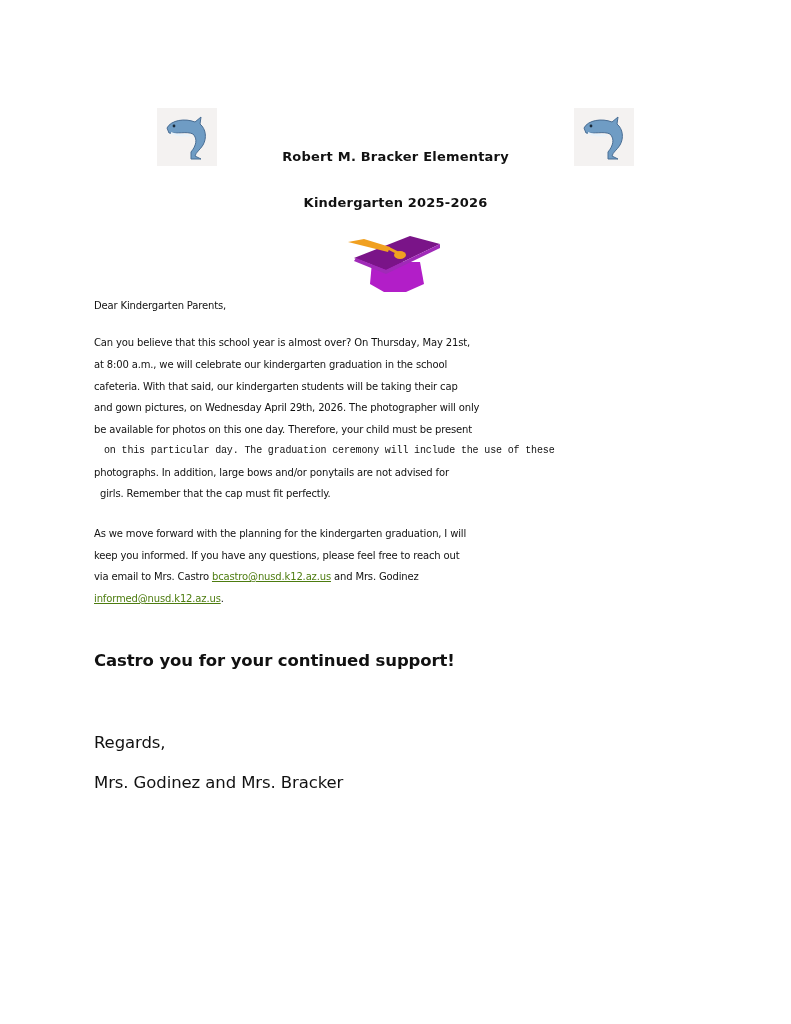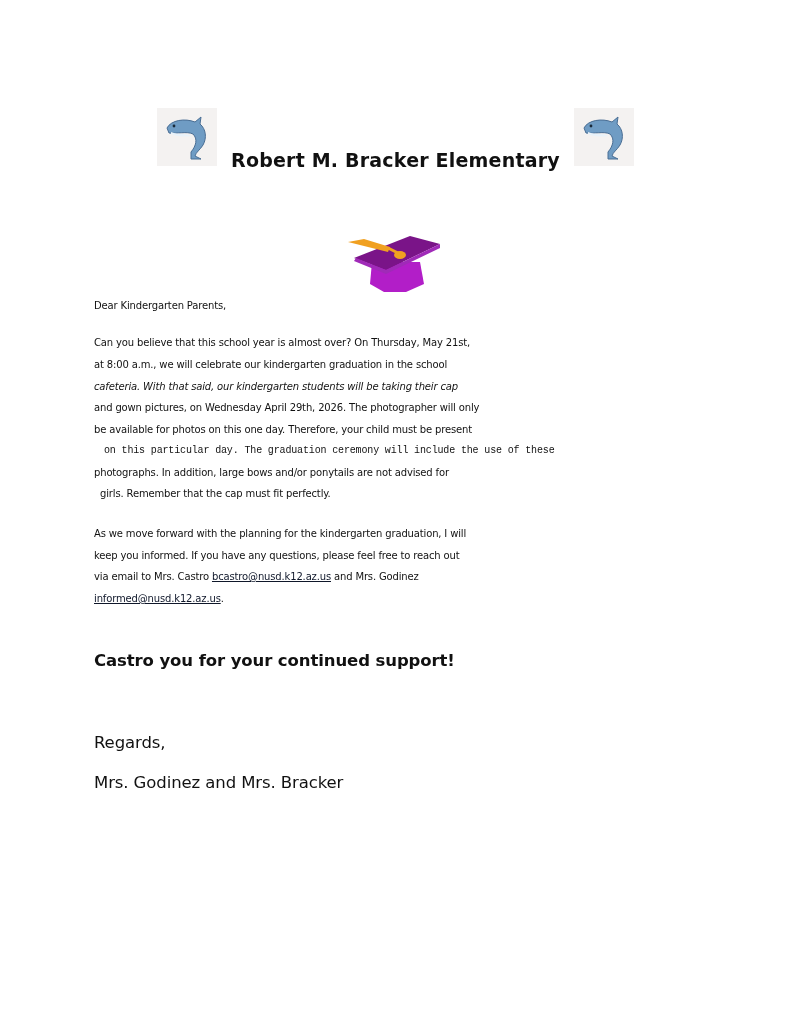--- a/index.html
+++ b/index.html
@@ -1,23 +1,23 @@
 <!DOCTYPE html>
 <html><head>
   <meta charset="utf-8">
   <style>
     html, body { margin: 0; padding: 0; background: #ffffff; }
     body { width: 791px; height: 1024px; position: relative; overflow: hidden; }
     .page { position: absolute; left: 0; top: 0; width: 791px; height: 1024px; background: #ffffff; }
     .txt { position: absolute; font-family: "DejaVu Sans", sans-serif; color: #111111; white-space: nowrap; }
-    .title { font-weight: bold; font-size: 19px; letter-spacing: 0.2px; }
+    .title { font-weight: bold; font-size: 13px; letter-spacing: 0.2px; }
     .body { font-size: 10px; letter-spacing: -0.15px; }
     .closing { font-size: 16.5px; letter-spacing: -0.1px; }
     .bold { font-weight: bold; }
-    a.email { color: #0f172a; text-decoration: underline; }
+    a.email { color: #4d7c0f; text-decoration: underline; }
     .dolphin-box { position: absolute; width: 60px; height: 58px; background: #f4f2f1; }
     .dolphin-box svg { position: absolute; left: 4px; top: 4px; }
     .cap { position: absolute; }
   </style>
 </head>
 <body>
 
 <div class="page">
 
   <div class="dolphin-box" style="left:157px; top:108px;">
@@ -30,36 +30,37 @@
 
   <div class="dolphin-box" style="left:574px; top:108px;">
     <svg width="52" height="50" viewBox="0 0 52 50">
       <path d="M6 16 C10 8, 24 6, 34 10 L40 5 L39 12 C45 17, 46 26, 42 33 C39 38, 35 40, 34 44 L40 47 L30 47 L30 40 C35 34, 37 27, 32 22 C26 19, 16 22, 8 21 Z" fill="#6f9cc4" stroke="#4a6e94" stroke-width="1"></path>
       <path d="M10 20 C18 23, 26 21, 30 24 C26 25, 16 25, 10 22 Z" fill="#e8f2fa"></path>
       <circle cx="13" cy="14" r="1.4" fill="#1a2a3a"></circle>
     </svg>
   </div>
 
   <div class="txt title" style="left:0; width:791px; text-align:center; top:149px;">Robert M. Bracker Elementary</div>
+  <div class="txt title" style="left:0; width:791px; text-align:center; top:195px;">Kindergarten 2025-2026</div>
 
   <svg class="cap" style="left:344px; top:232px;" width="104" height="64" viewBox="0 0 104 64">
     <path d="M28 30 L76 30 L80 52 L62 60 L40 60 L26 52 Z" fill="#b21ec8"></path>
     <path d="M10 26 L66 4 L96 12 L42 38 Z" fill="#7a1488"></path>
     <path d="M12 26 L42 38 L96 12 L96 16 L42 42 L10 29 Z" fill="#a02ab8"></path>
     <path d="M4 10 L20 7 L46 15 L44 20 Z" fill="#f0a020"></path>
     <path d="M44 16 L56 22" stroke="#f0a020" stroke-width="3"></path>
     <ellipse cx="56" cy="23" rx="6" ry="4" fill="#f0a020"></ellipse>
   </svg>
 
   <div class="txt body" style="left:94px; top:300px;">Dear Kindergarten Parents,</div>
 
   <div>
     <div class="txt body" style="left:94px; top:337px;">Can you believe that this school year is almost over? On Thursday, May 21st,</div>
     <div class="txt body" style="left:94px; top:359px;">at 8:00 a.m., we will celebrate our kindergarten graduation in the school</div>
-    <div class="txt body" style="left:94px; top:381px;font-style:italic;">cafeteria. With that said, our kindergarten students will be taking their cap</div>
+    <div class="txt body" style="left:94px; top:381px;">cafeteria. With that said, our kindergarten students will be taking their cap</div>
     <div class="txt body" style="left:94px; top:402px;">and gown pictures, on Wednesday April 29th, 2026. The photographer will only</div>
     <div class="txt body" style="left:94px; top:424px;">be available for photos on this one day. Therefore, your child must be present</div>
     <div class="txt body" style="left:104px; top:445px;font-family:Liberation Mono, monospace;">on this particular day. The graduation ceremony will include the use of these</div>
     <div class="txt body" style="left:94px; top:467px;">photographs. In addition, large bows and/or ponytails are not advised for</div>
     <div class="txt body" style="left:94px; top:488px;margin-left:6px;">girls. Remember that the cap must fit perfectly.</div>
   </div>
 
   <div>
     <div class="txt body" style="left:94px; top:528px;">As we move forward with the planning for the kindergarten graduation, I will</div>
     <div class="txt body" style="left:94px; top:550px;">keep you informed. If you have any questions, please feel free to reach out</div>

